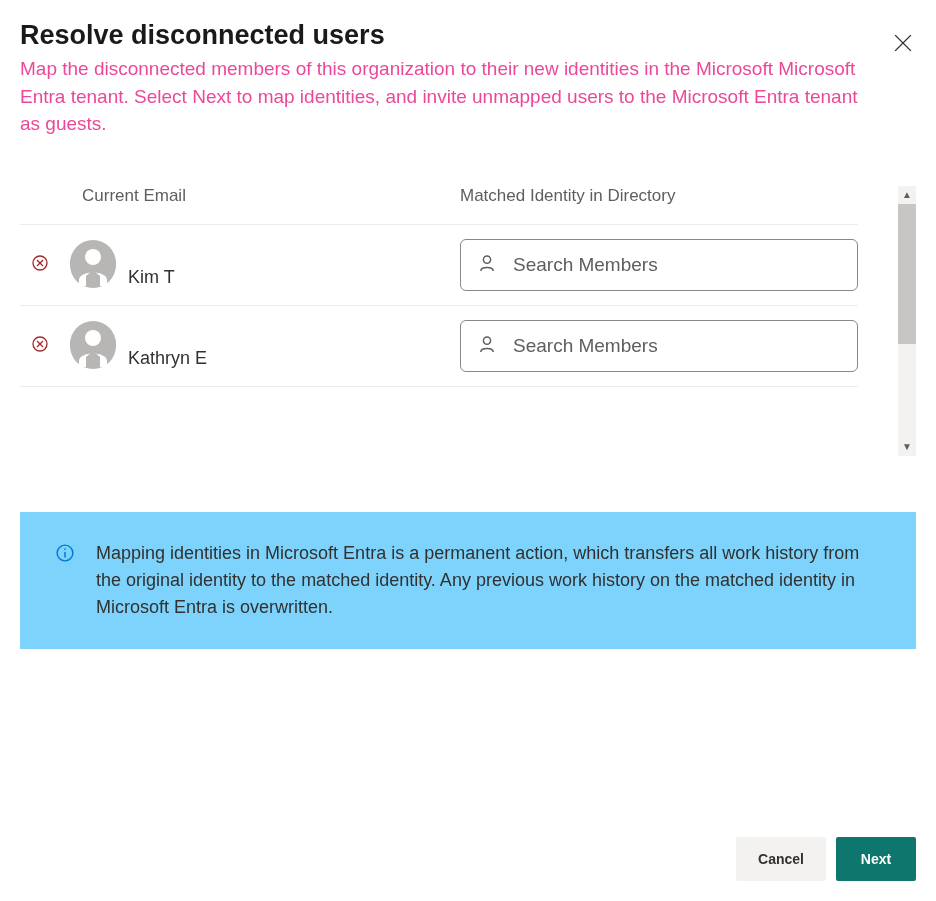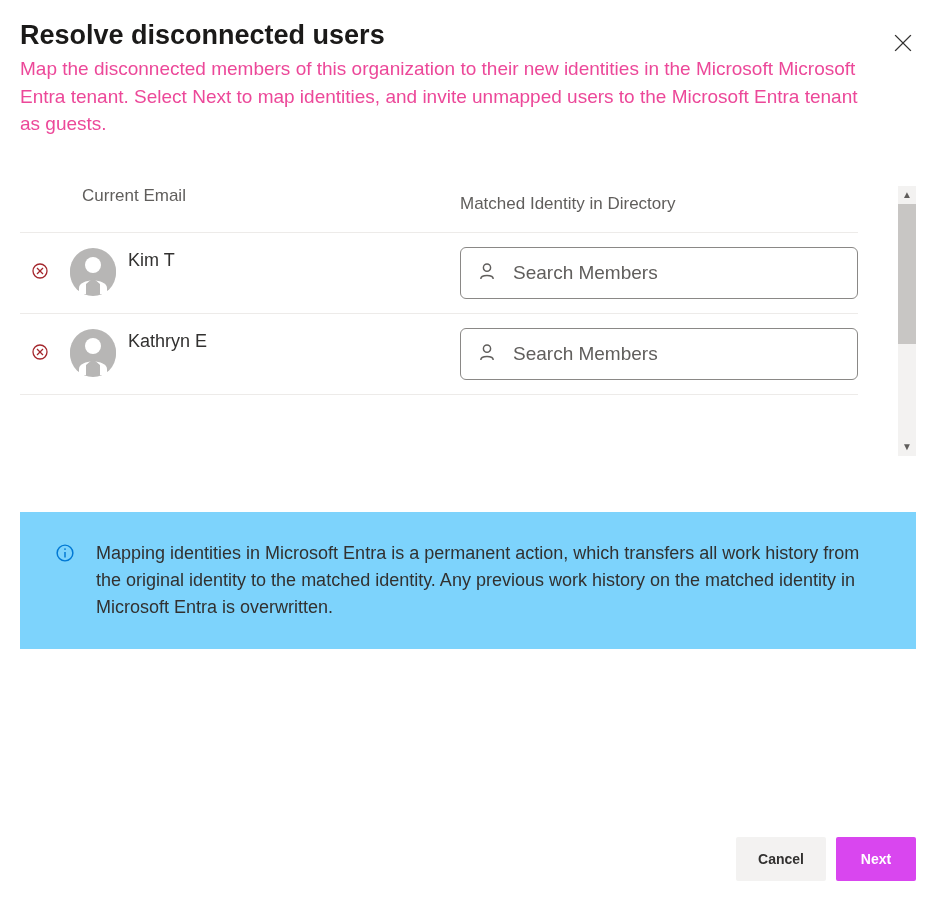--- a/index.html
+++ b/index.html
@@ -78,21 +78,20 @@
       padding: 0 0 18px 0;
       color: #605e5c;
       font-size: 17px;
     }
     .col-email {
       width: 440px;
       padding-left: 62px;
     }
     .col-identity {
       flex: 1;
-      margin-top: 8px;
     }
     .row {
       display: flex;
       align-items: center;
       padding: 14px 0;
       border-top: 1px solid #edebe9;
     }
     .row:last-child {
       border-bottom: 1px solid #edebe9;
     }
@@ -127,21 +126,21 @@
     }
     .user-name {
       font-size: 18px;
       color: #323130;
       font-weight: 400;
       flex: 1;
     }
     .user-cell {
       width: 410px;
       display: flex;
-      align-items: flex-start;
+      align-items: flex-end;
     }
     .search-wrap {
       flex: 1;
       position: relative;
     }
     .search-input {
       width: 100%;
       height: 52px;
       border: 1px solid #8a8886;
       border-radius: 6px;
@@ -226,21 +225,21 @@
       border: none;
       border-radius: 2px;
       cursor: pointer;
       font-weight: 600;
     }
     .btn-cancel {
       background: #f3f2f1;
       color: #323130;
     }
     .btn-next {
-      background: #d946ef;
+      background: #0f766e;
       color: #fff;
     }
   </style>
 </head>
 <body>
 
 <div class="dialog">
 
   <div class="header">
     <div class="header-text">

